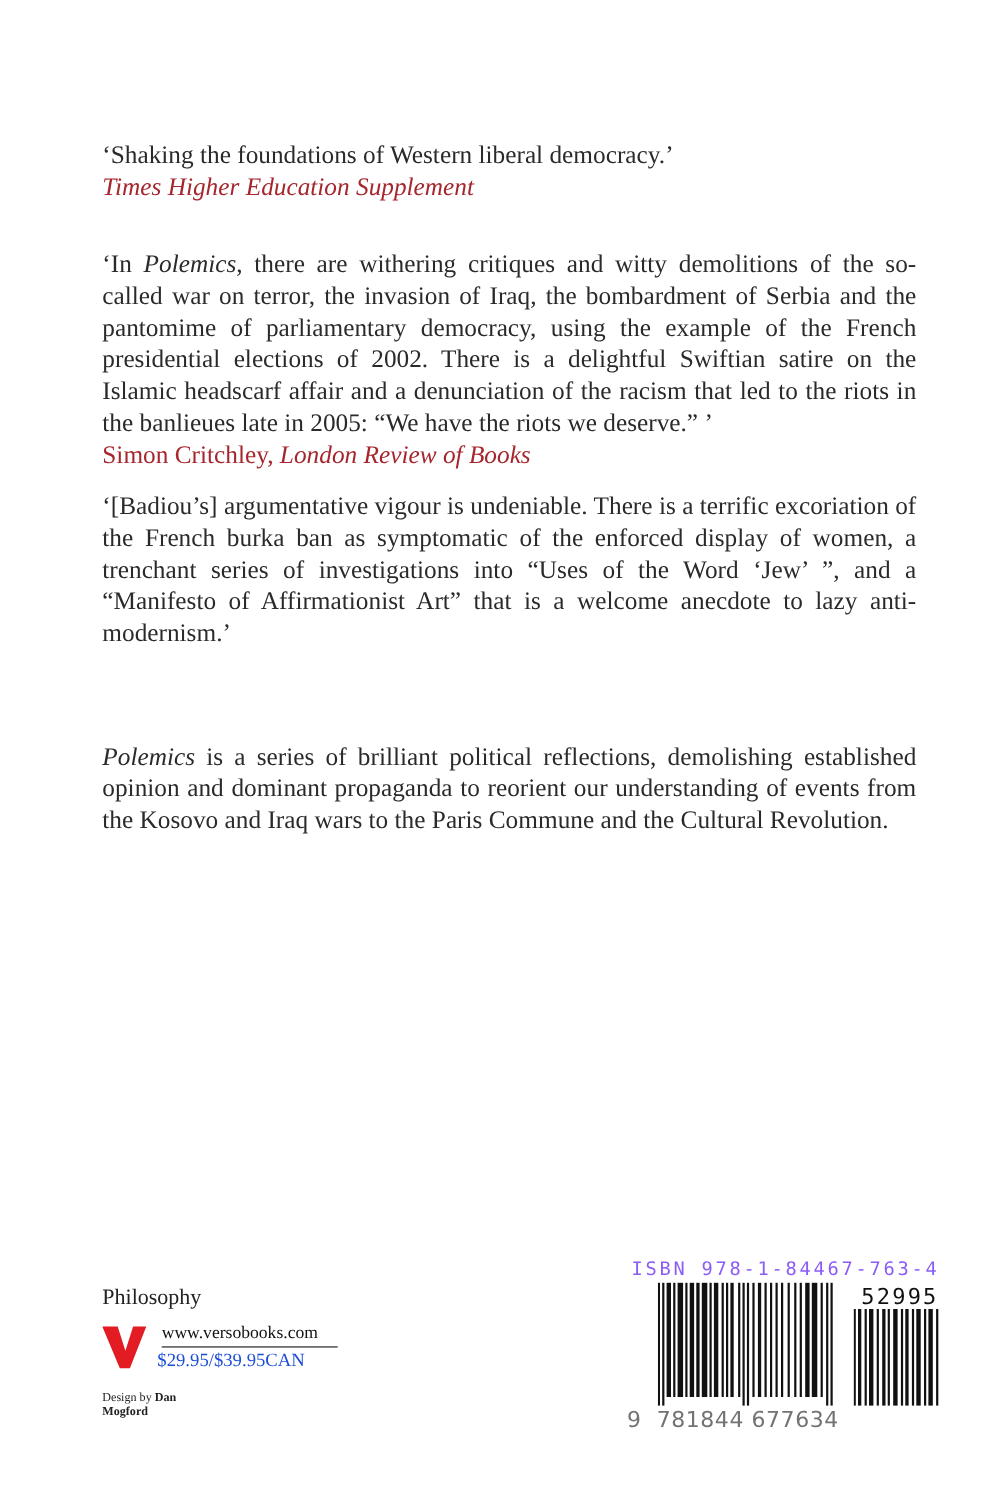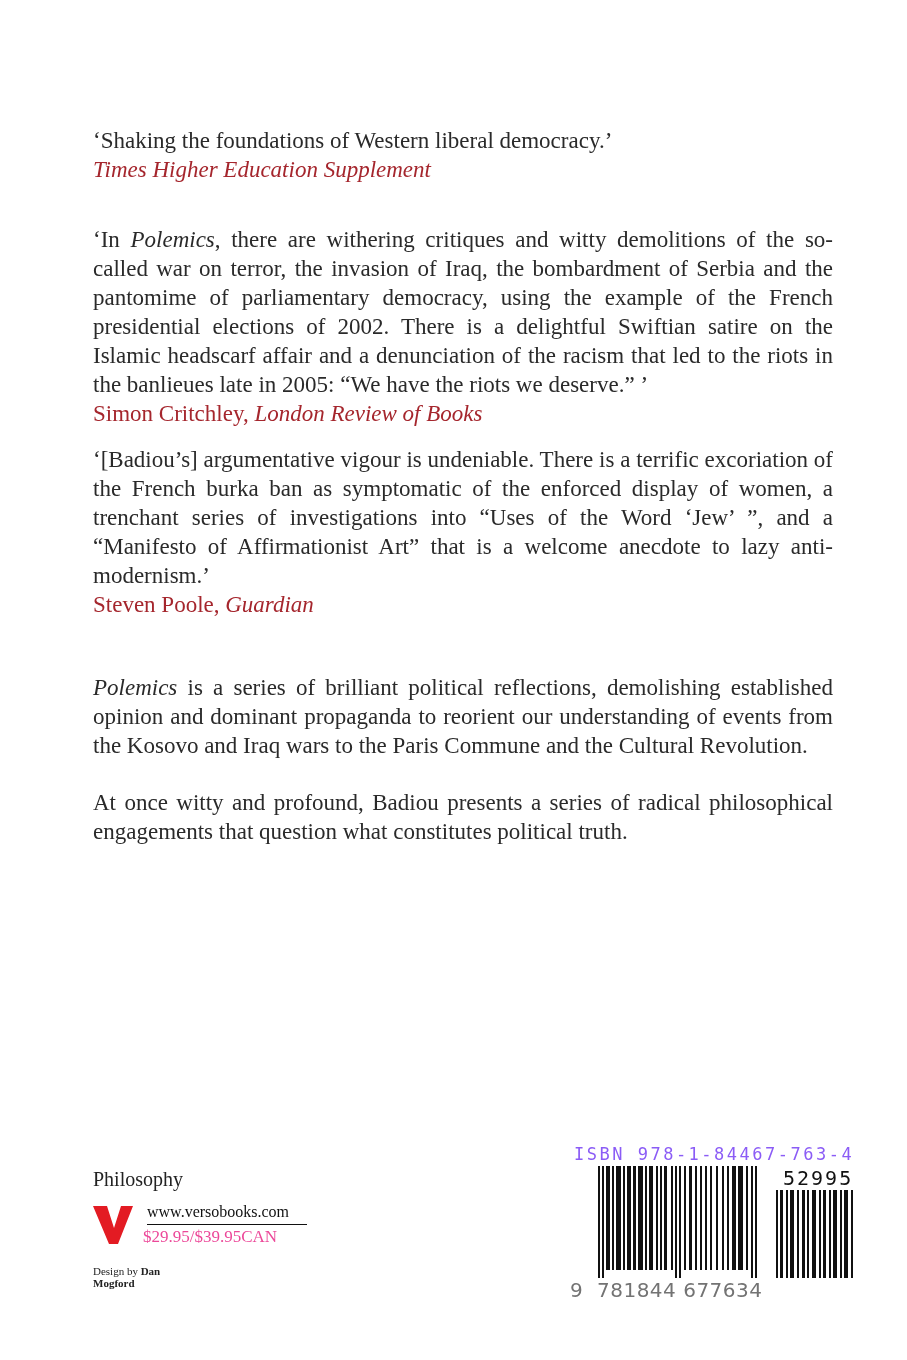--- a/index.html
+++ b/index.html
@@ -15,21 +15,21 @@
   #q3 { top: 430px; }
   #d1 { top: 658px; }
   #d2 { top: 773px; }
   .p { margin: 0; }
   .bottom-left { position: absolute; left: 93px; top: 1168px; }
   .category { font-size: 20px; color: #222; }
   .logo-row { position: absolute; left: 0; top: 34px; width: 260px; height: 50px; }
   .verso-v { position: absolute; left: 0; top: 2px; width: 40px; height: 40px; }
   .site { position: absolute; left: 54px; top: 0; font-size: 16px; color: #111; line-height: 20px;
           border-bottom: 1.5px solid #111; padding: 0 0 2px 0; width: 160px; }
-  .price { position: absolute; left: 50px; top: 24px; font-size: 17px; color: #ec4899; line-height: 22px; }
+  .price { position: absolute; left: 50px; top: 24px; font-size: 17px; color: #1d4ed8; line-height: 22px; }
   .design { position: absolute; left: 0; top: 97px; font-size: 11px; color: #222; }
   .design b { font-weight: bold; }
   .barcode-area { position: absolute; left: 570px; top: 1144px; width: 280px; height: 160px; }
   .isbn { position: absolute; left: 4px; top: 0; font-family: "DejaVu Sans Mono", monospace; font-size: 17px;
           letter-spacing: 2.5px; color: #8b5cf6; white-space: nowrap; }
   .bars-main { position: absolute; left: 28px; top: 22px; width: 160px; height: 112px; }
   .bars-add { position: absolute; left: 206px; top: 46px; width: 78px; height: 88px; }
   .addon-num { position: absolute; left: 213px; top: 22px; font-family: "DejaVu Sans Mono", monospace;
                font-size: 20px; letter-spacing: 2px; color: #111; }
   .ean-num { position: absolute; left: 0; top: 134px; font-family: "DejaVu Sans", sans-serif;
@@ -45,30 +45,26 @@
     <p class="p attr it">Times Higher Education Supplement</p>
   </div>
 
   <div class="col" id="q2">
     <p class="p just"><span>‘In </span><span class="it">Polemics</span><span>, there are withering critiques and witty demolitions of the so-called war on terror, the invasion of Iraq, the bombardment of Serbia and the pantomime of parliamentary democracy, using the example of the French presidential elections of 2002. There is a delightful Swiftian satire on the Islamic headscarf affair and a denunciation of the racism that led to the riots in the banlieues late in 2005: “We have the riots we deserve.” ’</span></p>
     <p class="p attr"><span>Simon Critchley, </span><span class="it">London Review of Books</span></p>
   </div>
 
   <div class="col" id="q3">
     <p class="p just">‘[Badiou’s] argumentative vigour is undeniable. There is a terrific excoriation of the French burka ban as symptomatic of the enforced display of women, a trenchant series of investigations into “Uses of the Word ‘Jew’ ”, and a “Manifesto of Affirmationist Art” that is a welcome anecdote to lazy anti-modernism.’</p>
-    <p class="p attr"><span>Steven Poole, </span><span class="it">Guardian</span></p>
   </div>
 
   <div class="col" id="d1">
     <p class="p just"><span class="it">Polemics</span><span> is a series of brilliant political reflections, demolishing established opinion and dominant propaganda to reorient our understanding of events from the Kosovo and Iraq wars to the Paris Commune and the Cultural Revolution.</span></p>
   </div>
 
-  <div class="col" id="d2">
-    <p class="p just">At once witty and profound, Badiou presents a series of radical philosophical engagements that question what constitutes political truth.</p>
-  </div>
 
   <div class="bottom-left">
     <div class="category">Philosophy</div>
     <div class="logo-row">
       <svg class="verso-v" viewBox="0 0 40 40">
         <polygon points="0,2 14,2 21,24 28,2 40,2 25,40 16,40" fill="#e31b23"></polygon>
       </svg>
       <div class="site">www.versobooks.com</div>
       <div class="price">$29.95/$39.95CAN</div>
     </div>

